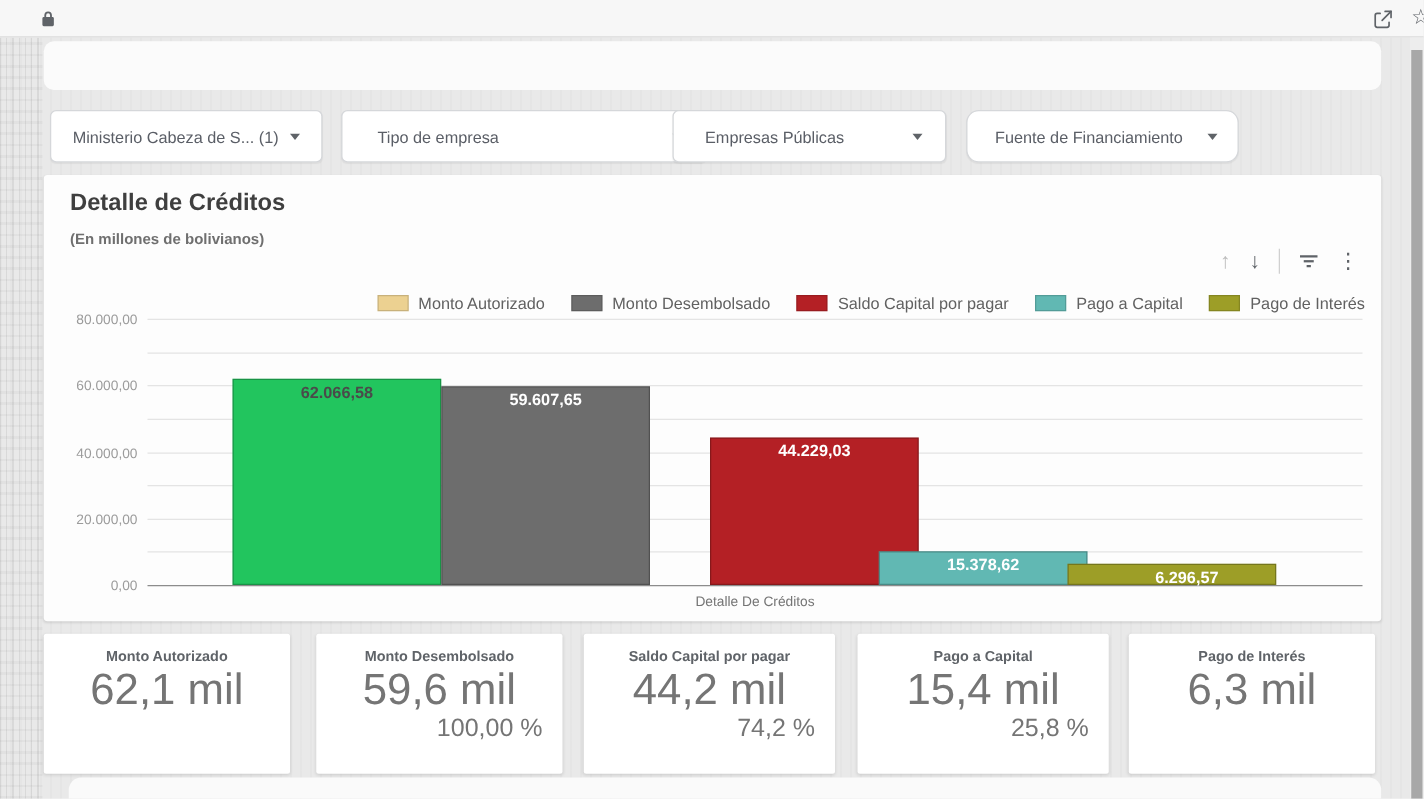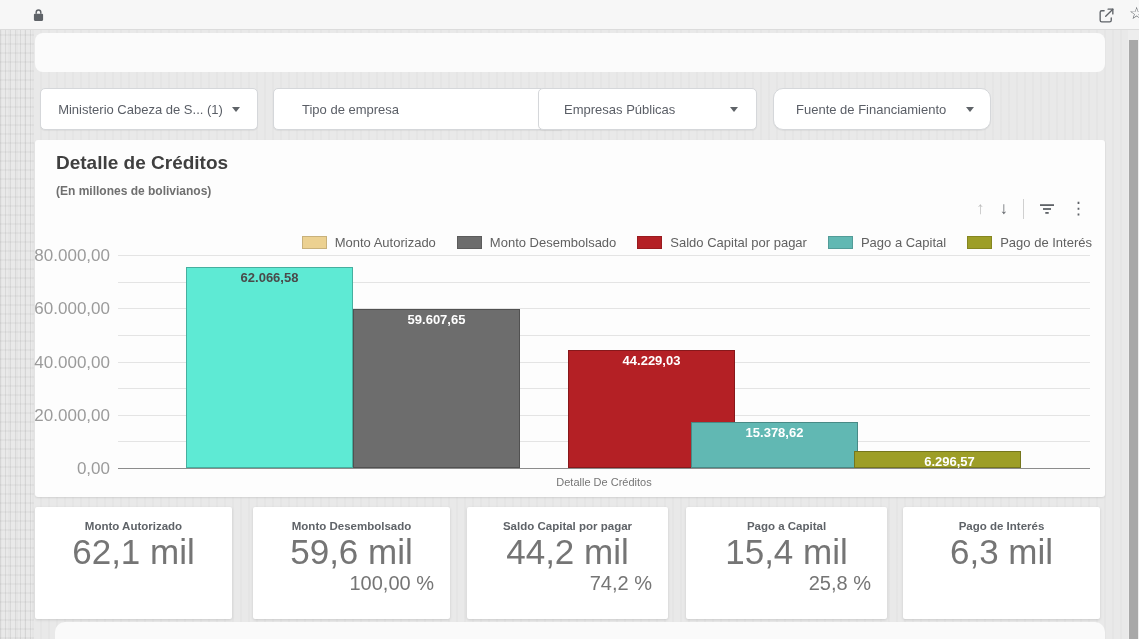--- a/index.html
+++ b/index.html
@@ -66,21 +66,21 @@
   .tb-up{ color:#bdbdbd; }
   .tb-down{ color:#5f6368; }
   .tb-divider{ width:1px; height:20px; background:#d0d0d0; }
   .tb-dots{ font-size:17px; color:#5f6368; cursor:pointer; line-height:22px; }
   .legend{ position:absolute; right:13px; top:95px; display:flex; gap:21px; align-items:center; }
   .legend-item{ display:flex; align-items:center; gap:8px; font-size:13px; color:#616161; }
   .swatch{ width:25px; height:13px; border:1px solid rgba(0,0,0,0.15); }
   .plot{ position:absolute; left:83px; top:116px; width:972px; height:213px; }
   .gridline{ position:absolute; left:0; width:100%; height:1px; background:#e4e4e4; }
   .gridline.base{ background:#8c8c8c; }
-  .ylabel{ position:absolute; right:905px; transform:translateY(-50%); font-size:17px; color:#9b9b9b; white-space:nowrap;text-align:right; }
+  .ylabel{ position:absolute; right:905px; transform:translateY(-50%); font-size:11px; color:#9b9b9b; white-space:nowrap;text-align:right; }
   .bar{ position:absolute; bottom:1px; width:167px; border:1px solid rgba(0,0,0,0.25); cursor:pointer; }
   .bar-label{ position:absolute; left:0; top:2px; width:100%; text-align:center; font-size:13px; font-weight:bold; }
   .xlab{ position:absolute; left:83px; top:336px; width:972px; text-align:center; font-size:11px; color:#757575; }
   
   .card{
     position:absolute; top:507px; height:112px; background:#fff; border-radius:2px;
     box-shadow:0 1px 3px rgba(0,0,0,0.13);
     display:flex; flex-direction:column;
   }
   .c1{ left:35px;  width:197px; }
@@ -187,30 +187,30 @@
   <div class="plot" id="plot">
       <div class="gridline base" style="bottom: 0px;"></div>
       <div class="gridline" style="bottom: 26.625px;"></div>
       <div class="gridline" style="bottom: 53.25px;"></div>
       <div class="gridline" style="bottom: 79.875px;"></div>
       <div class="gridline" style="bottom: 106.5px;"></div>
       <div class="gridline" style="bottom: 133.125px;"></div>
       <div class="gridline" style="bottom: 159.75px;"></div>
       <div class="gridline" style="bottom: 186.375px;"></div>
       <div class="gridline" style="bottom: 213px;"></div>
-      <div class="bar" style="left: 68px; height: 201px; background: #5eead4;">
+      <div class="bar" style="left: 68px; height: 165px; background: #22c55e;">
         <div class="bar-label" style="color: rgb(74, 74, 74);">62.066,58</div>
       </div>
       <div class="bar" style="left: 235px; height: 159px; background: rgb(109, 109, 109); margin-top: 34px;">
         <div class="bar-label" style="color: rgb(255, 255, 255);">59.607,65</div>
       </div>
       <div class="bar" style="left: 402px; height: 118px; background: rgb(180, 32, 37); margin-left: 48px;">
         <div class="bar-label" style="color: rgb(255, 255, 255);">44.229,03</div>
       </div>
-      <div class="bar" style="left: 573px; height: 46px; background: rgb(97, 184, 179);">
+      <div class="bar" style="left: 585px; height: 27px; background: rgb(97, 184, 179);">
         <div class="bar-label" style="color: rgb(255, 255, 255);">15.378,62</div>
       </div>
       <div class="bar" style="left: 736px; height: 17px; background: rgb(157, 158, 39);">
         <div class="bar-label" style="color: rgb(255, 255, 255); padding-left: 24px;">6.296,57</div>
       </div>
     </div>
   <div id="ylabels"></div>
   <div class="xlab">Detalle De Créditos</div>
 <div class="ylabel" style="position: absolute; right: 995px; top: 329px; left: auto;">0,00</div>
     <div class="ylabel" style="position: absolute; right: 995px; top: 275.75px; left: auto;">20.000,00</div>

